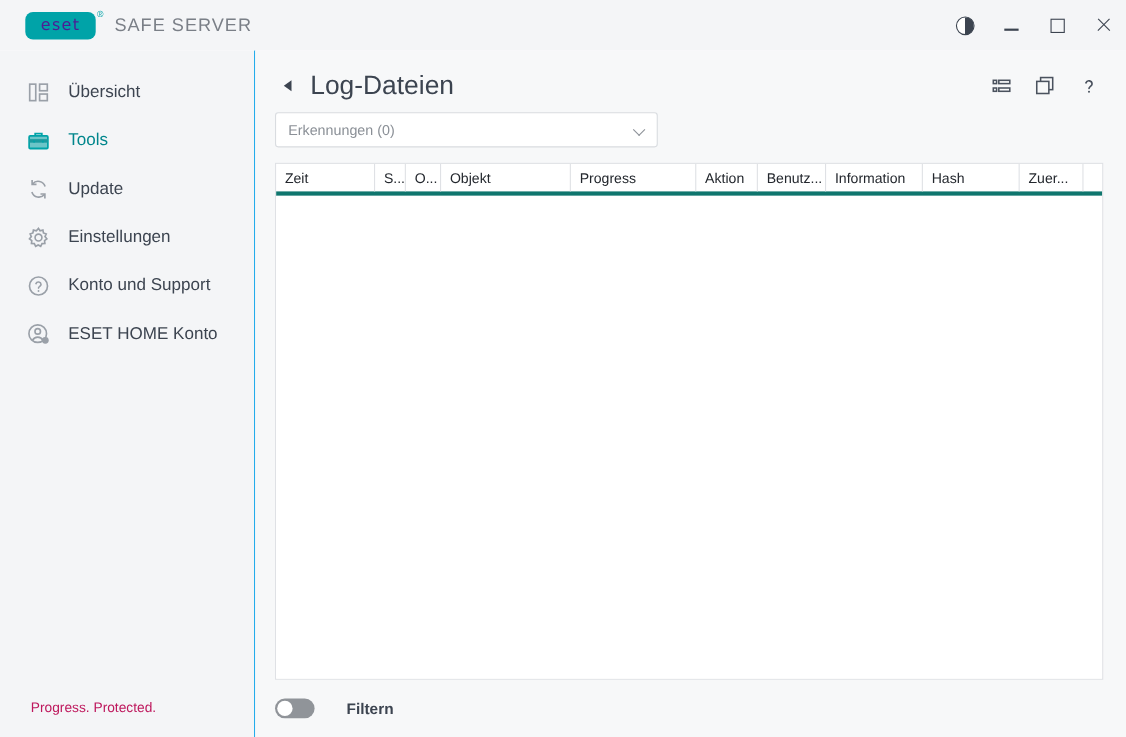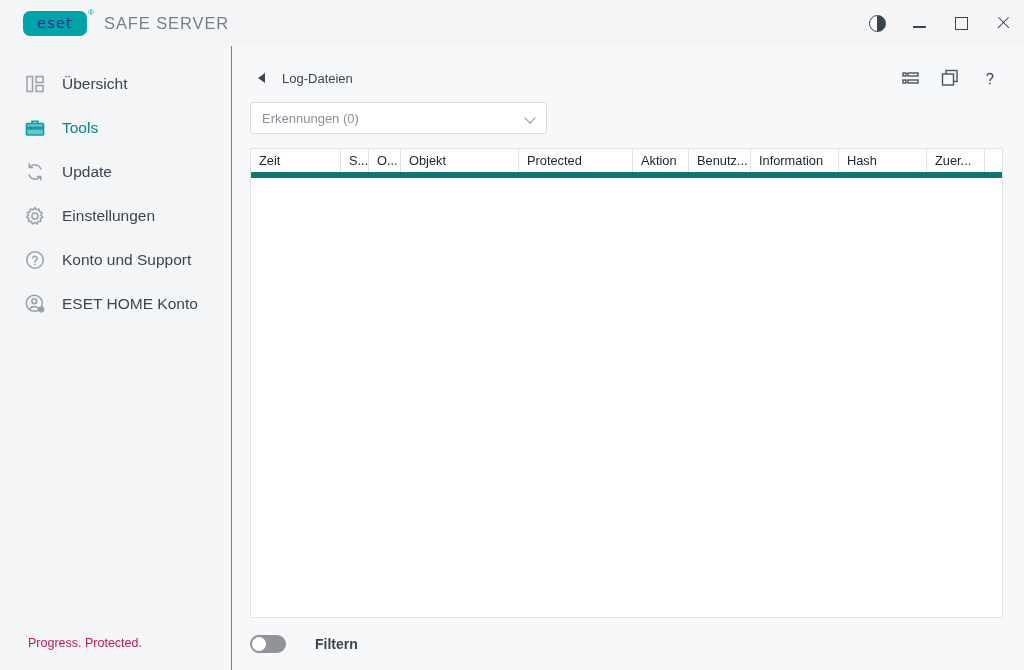--- a/index.html
+++ b/index.html
@@ -104,33 +104,33 @@
     width: 22px; height: 22px; display: flex; align-items: center; justify-content: center;
     cursor: default;
   }
   .back-arrow .tri {
     width: 0; height: 0;
     border-top: 5.5px solid transparent;
     border-bottom: 5.5px solid transparent;
     border-right: 7px solid #3c4450;
   }
   .page-title {
-    margin-left: 10px; font-size: 13px; color: #3c4450;
+    margin-left: 10px; font-size: 24px; color: #3c4450;
   }
   .head-actions { margin-left: auto; display: flex; align-items: center; gap: 16px; }
   .head-btn {
     width: 24px; height: 24px;
     display: flex; align-items: center; justify-content: center;
     color: #4a525e; cursor: default;
   }
 
   .content { flex: 1; padding: 6px 21px 0 18px; display: flex; flex-direction: column; min-height: 0; }
 
   .select-box {
-    width: 297px; height: 32px;
+    width: 348px; height: 32px;
     background: #ffffff;
     border: 1px solid #d9dce0;
     border-radius: 3px;
     display: flex; align-items: center;
     padding: 0 10px 0 11px;
     cursor: default;
   }
   .select-value { font-size: 13px; color: #8b9097; flex: 1; }
   .chev {
     width: 11px; height: 11px; position: relative;
@@ -145,21 +145,21 @@
 
   .table-wrap {
     margin-top: 14px;
     background: #ffffff;
     border: 1px solid #dfe1e5;
     flex: 1;
     min-height: 0;
     display: flex; flex-direction: column;
     overflow: hidden;
   }
-  .thead { display: flex; height: 29px; min-height: 29px; border-bottom: 6px solid #0f766e; }
+  .thead { display: flex; height: 29px; min-height: 29px; border-bottom: 4px solid #0f766e; }
   .th {
     display: flex; align-items: center;
     padding-left: 8px;
     font-size: 12.8px; color: #23272d;
     border-right: 1px solid #dfe1e5;
     overflow: hidden; white-space: nowrap;
     cursor: default;
   }
   .th:last-child { border-right: none; }
   .tbody { flex: 1; background: #ffffff; }
@@ -328,21 +328,21 @@
           <span class="select-value">Erkennungen (0)</span>
           <span class="chev"></span>
         </div>
 
         <div class="table-wrap">
           <div class="thead">
             <div class="th" style="width:90px">Zeit</div>
             <div class="th" style="width:28px">S...</div>
             <div class="th" style="width:32px">O...</div>
             <div class="th" style="width:118px">Objekt</div>
-            <div class="th" style="width:114px">Protected</div>
+            <div class="th" style="width:114px">Progress</div>
             <div class="th" style="width:56px">Aktion</div>
             <div class="th" style="width:62px">Benutz...</div>
             <div class="th" style="width:88px">Information</div>
             <div class="th" style="width:88px">Hash</div>
             <div class="th" style="width:58px">Zuer...</div>
             <div class="th" style="flex:1"></div>
           </div>
           <div class="tbody"></div>
         </div>
 

